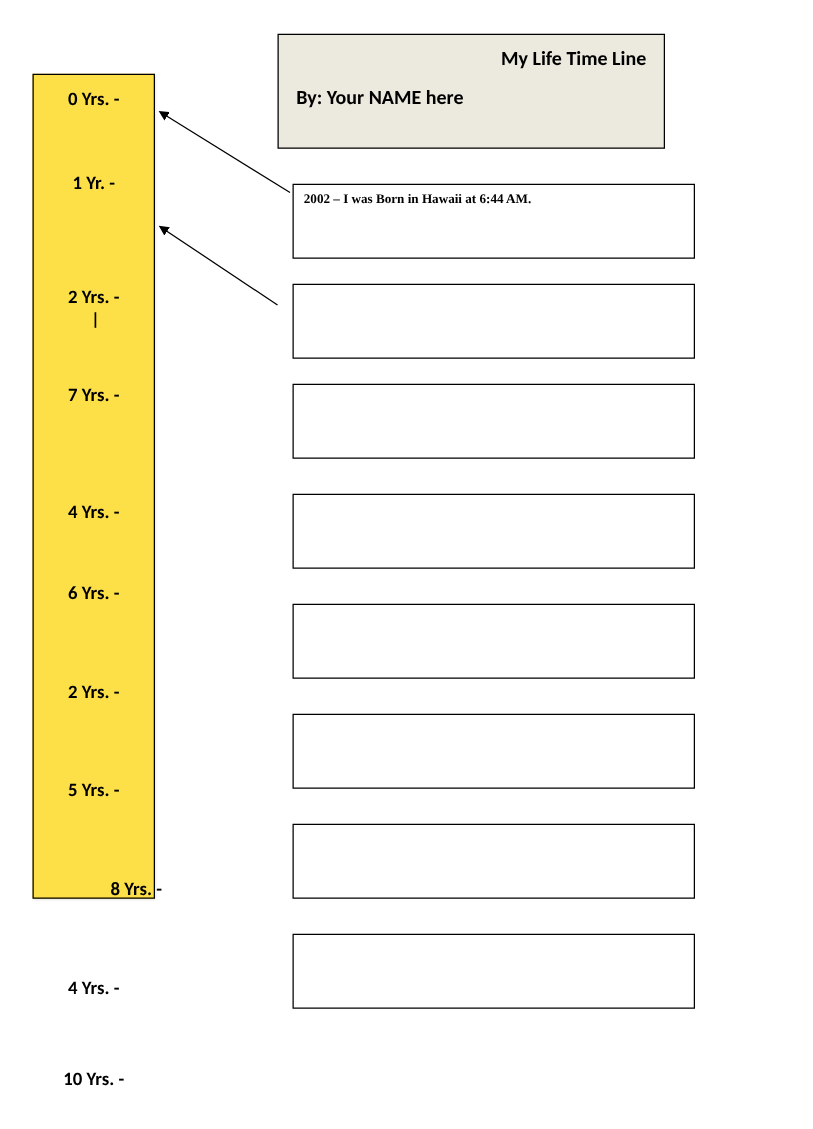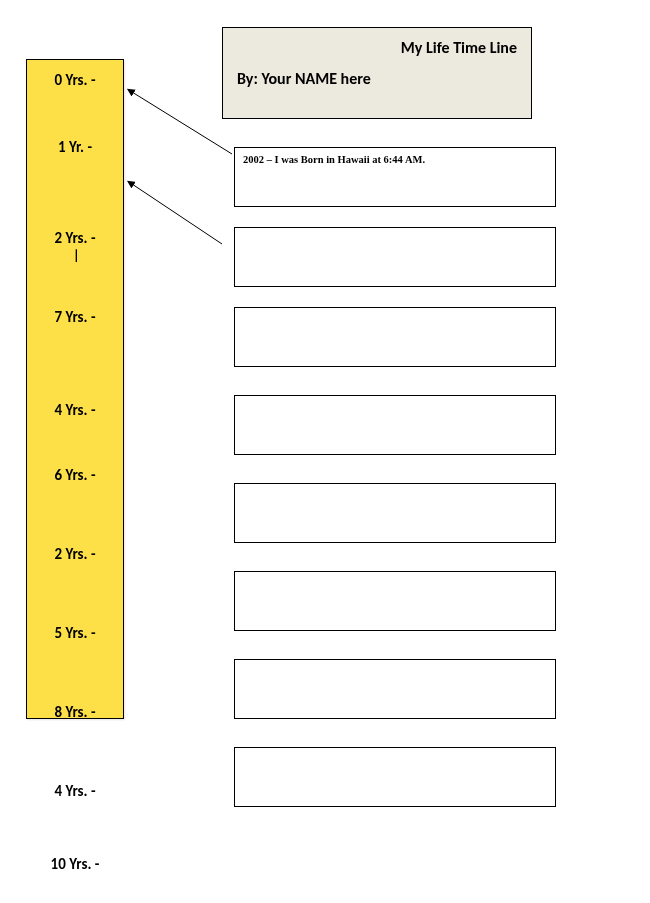--- a/index.html
+++ b/index.html
@@ -85,21 +85,21 @@
 <div class="timeline-column">
   <div class="year-label" style="top: 11px;">0 Yrs. -</div>
   <div class="year-label" style="top: 78px;">1 Yr. -</div>
   <div class="year-label" style="top: 169px;">2 Yrs. -</div>
   <div class="cursor-mark" style="top: 187px; left: 46px;">|</div>
   <div class="year-label" style="top: 248px;">7 Yrs. -</div>
   <div class="year-label" style="top: 341px;">4 Yrs. -</div>
   <div class="year-label" style="top: 406px;">6 Yrs. -</div>
   <div class="year-label" style="top: 485px;">2 Yrs. -</div>
   <div class="year-label" style="top: 564px;">5 Yrs. -</div>
-  <div class="year-label" style="top: 643px;">8 Yrs. -</div>
+  <div class="year-label" style="top: 643px; margin-left: 34px;">8 Yrs. -</div>
   <div class="year-label" style="top: 722px;">4 Yrs.  -</div>
   <div class="year-label" style="top: 795px;">10 Yrs. -</div>
 </div>
 
 <div class="event-box" style="top: 147px; font-family: Liberation Serif, serif;">
   <span>2002 – I was Born in Hawaii at 6:44 AM.</span>
 </div>
 <div class="event-box" style="top: 227px;">
   <span></span>
 </div>

